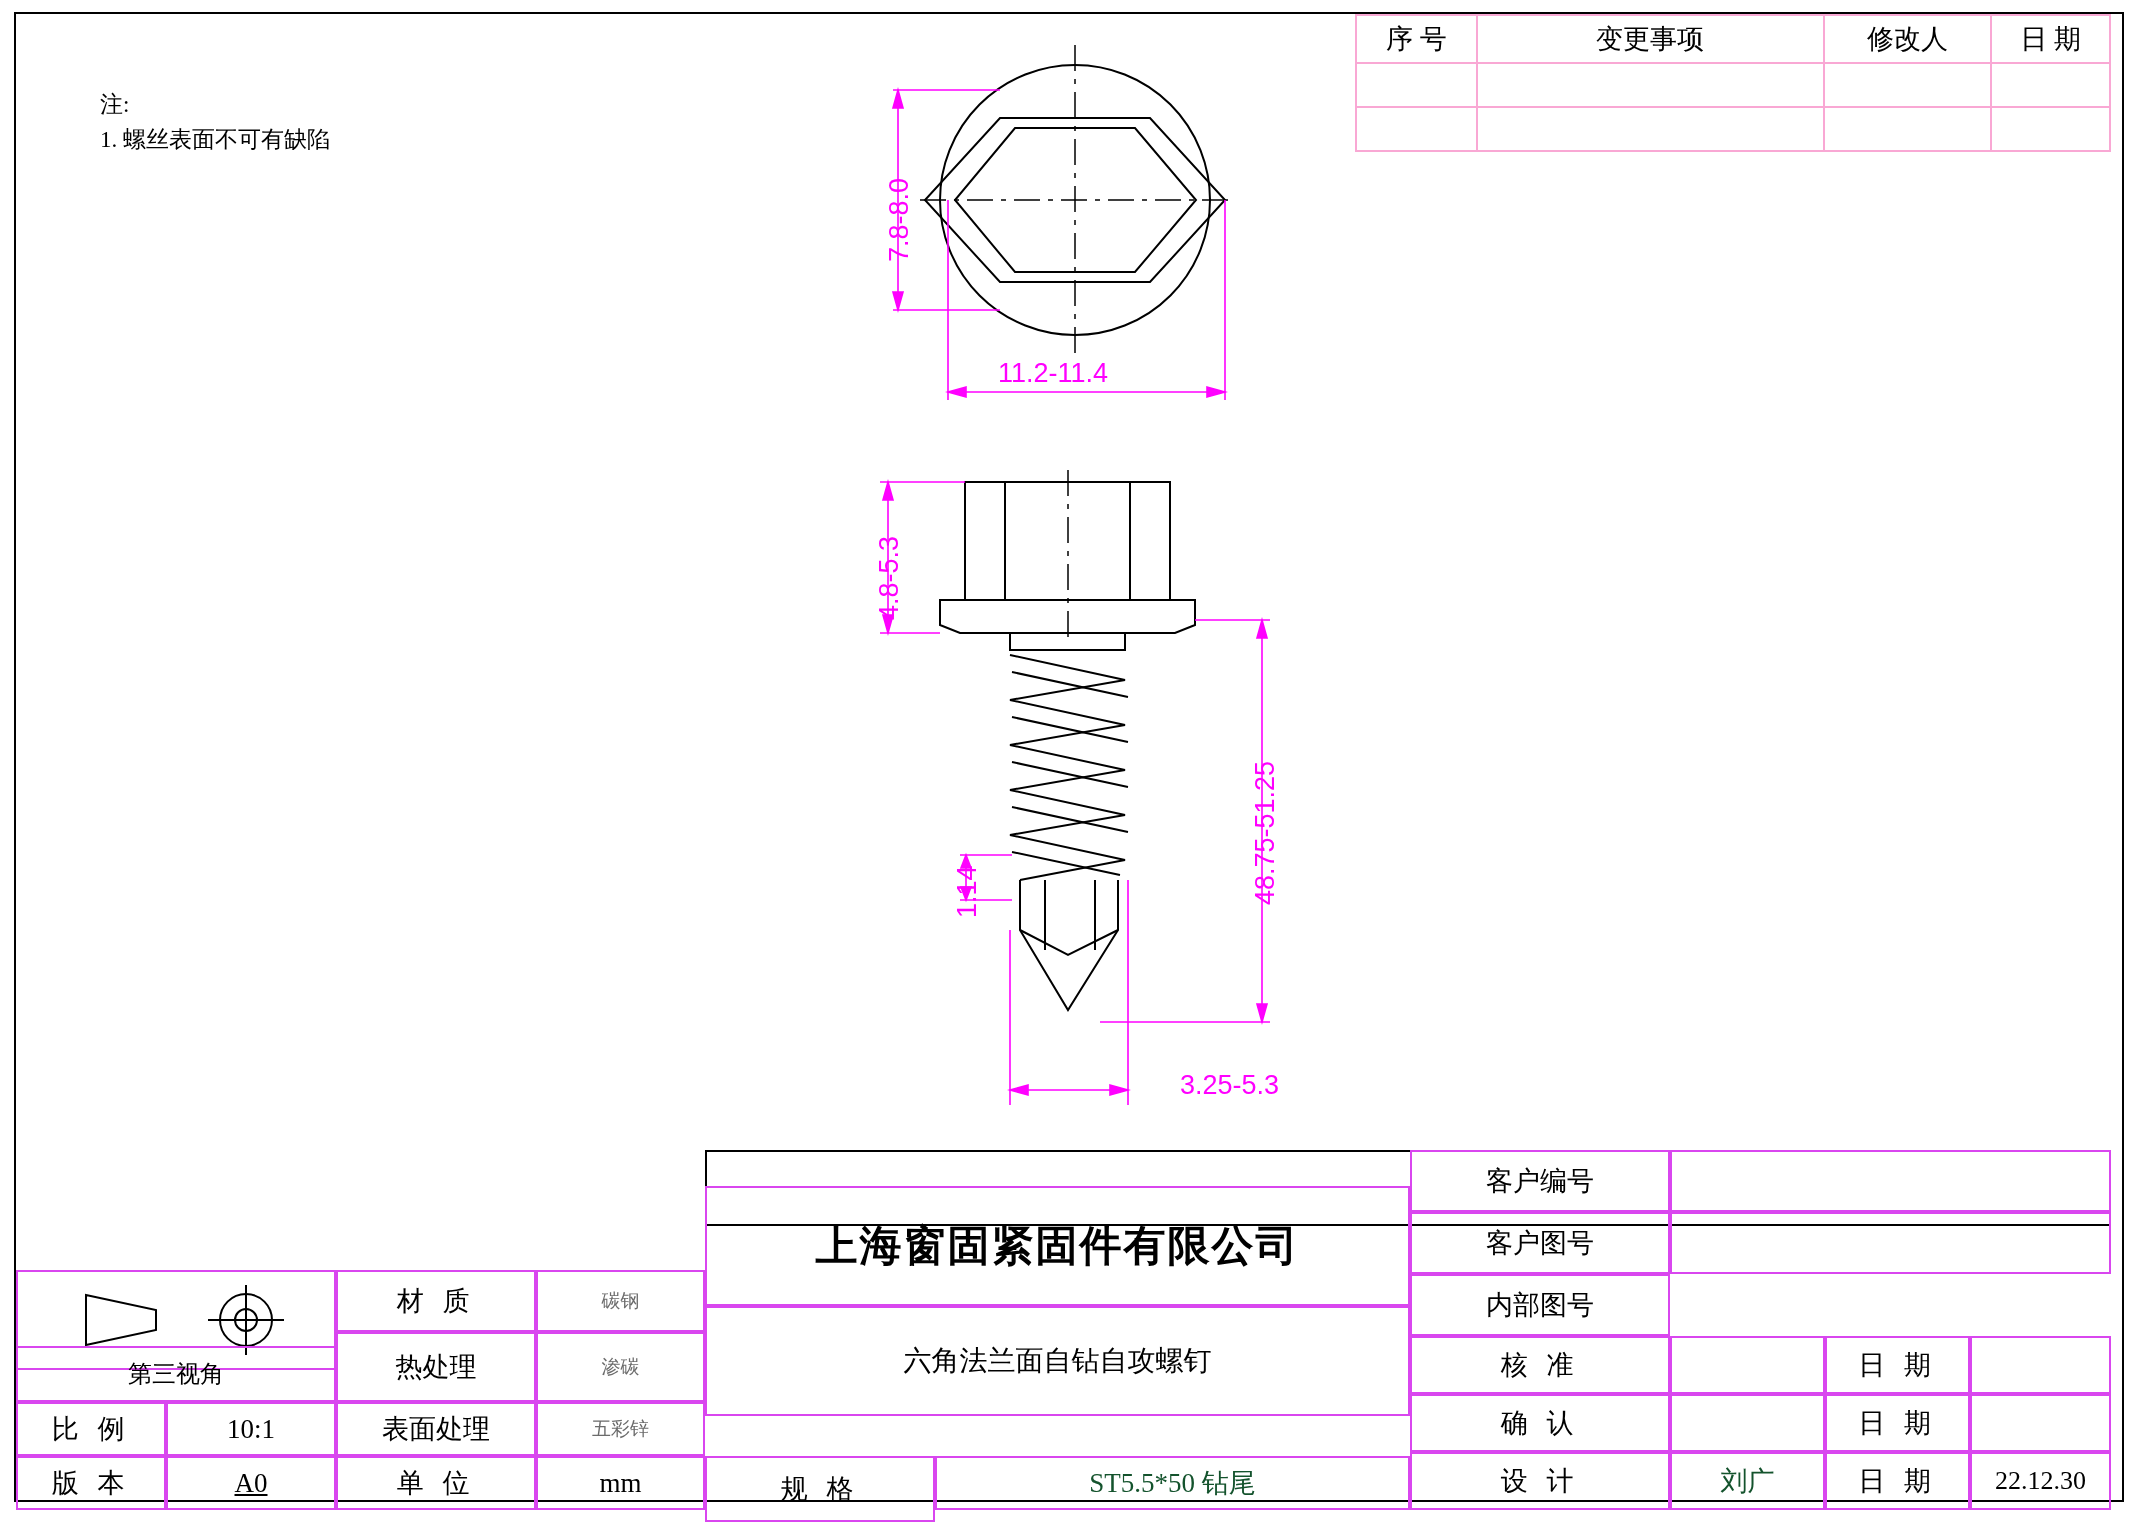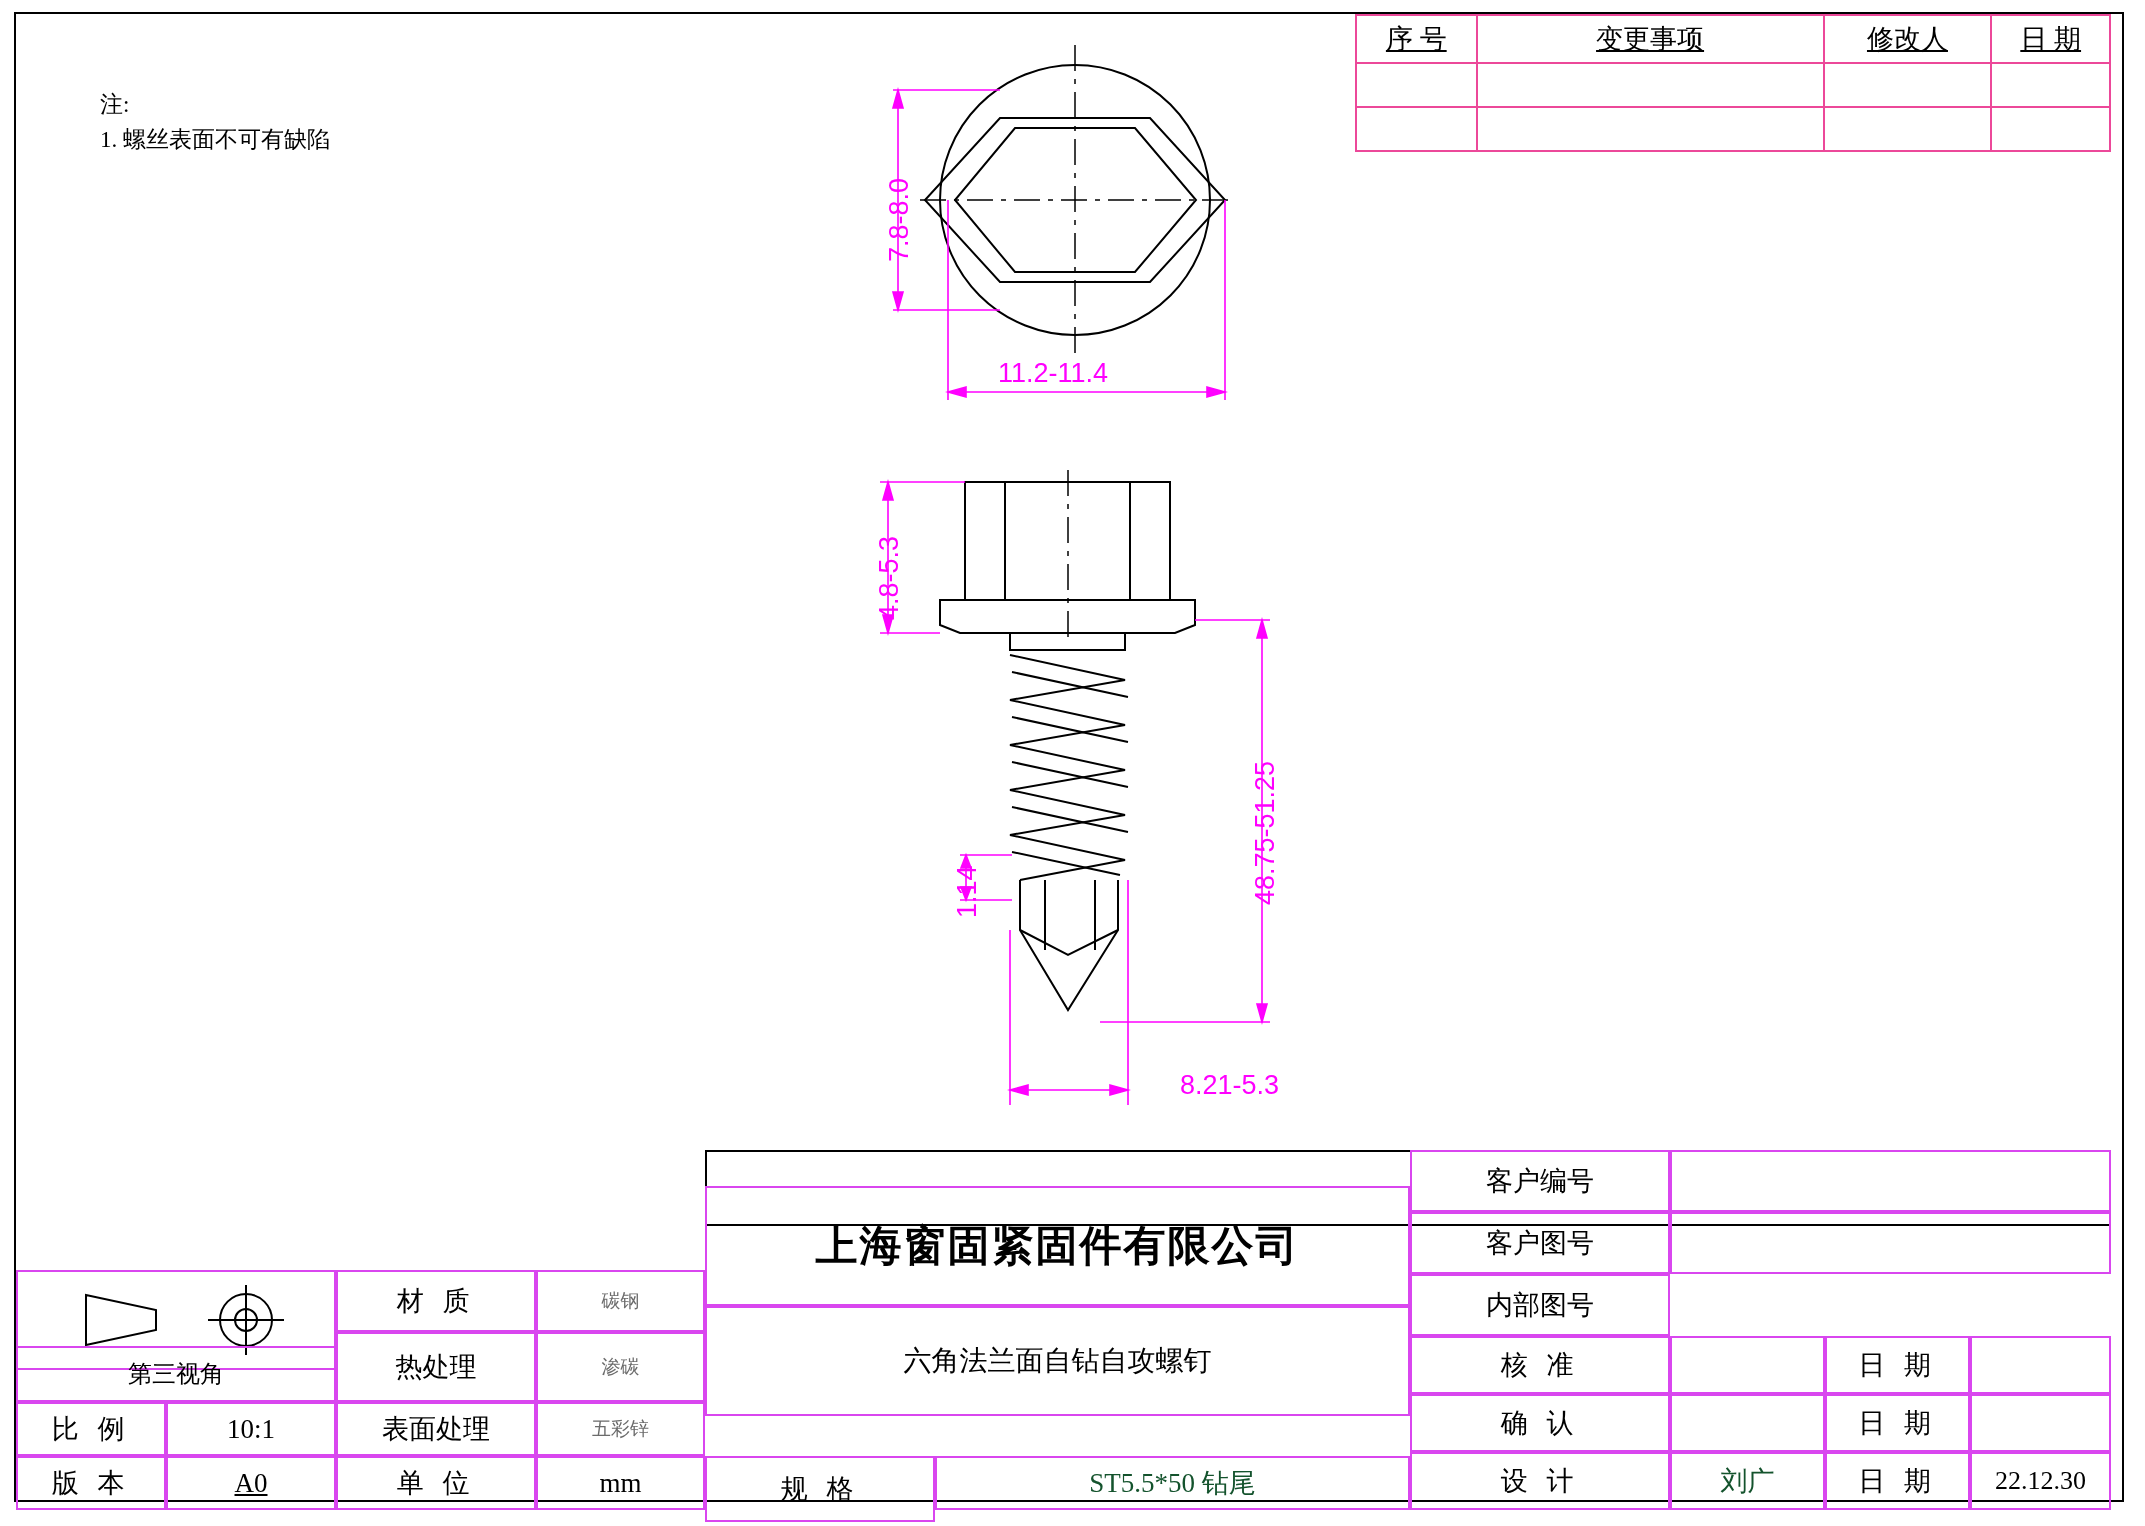--- a/index.html
+++ b/index.html
@@ -34,26 +34,25 @@
   
   .rev-table {
     position: absolute;
     left: 1355px;
     top: 14px;
     width: 756px;
     border-collapse: collapse;
     font-size: 26px;
   }
   .rev-table td, .rev-table th {
-    border: 2px solid #ec4899;
+    border: 2px solid #f9a8d4;
     height: 42px;
     text-align: center;
     font-weight: normal;
     padding: 0;
-    text-decoration: underline;
   }
   .rev-table th { height: 46px; font-size: 27px; }
   .rev-c1 { width: 120px; }
   .rev-c2 { width: 350px; }
   .rev-c3 { width: 168px; }
   .rev-c4 { width: 118px; }
 
   
   .notes {
     position: absolute;
@@ -219,21 +218,21 @@
         <polygon points="1128,1090 1110,1085 1110,1095"></polygon>
       </g>
     </g>
   </svg>
 
   <div class="dimtext rot" style="left:884px; top:262px;">7.8-8.0</div>
   <div class="dimtext" style="left:998px; top:358px;">11.2-11.4</div>
   <div class="dimtext rot" style="left:874px; top:620px;">4.8-5.3</div>
   <div class="dimtext rot" style="left:1250px; top:905px;">48.75-51.25</div>
   <div class="dimtext rot" style="left:952px; top:918px;">1.14</div>
-  <div class="dimtext" style="left:1180px; top:1070px;">8.21-5.3</div>
+  <div class="dimtext" style="left:1180px; top:1070px;">3.25-5.3</div>
 
   <div class="tb" style="left:705px; top:1150px; width:1406px; height:76px;"></div>
 
   <div class="tb-cell prodname" style="left:705px; top:1306px; width:705px; height:110px;">六角法兰面自钻自攻螺钉</div>
   <div class="tb-cell company" style="left:705px; top:1186px; width:705px; height:120px;">上海窗固紧固件有限公司</div>
 
   <div class="tb-cell" style="left:16px; top:1270px; width:320px; height:100px;">
     <svg width="300" height="70" viewBox="0 0 300 70">
       <g stroke="#000" fill="none" stroke-width="2">
         <polygon points="60,10 130,25 130,45 60,60"></polygon>

